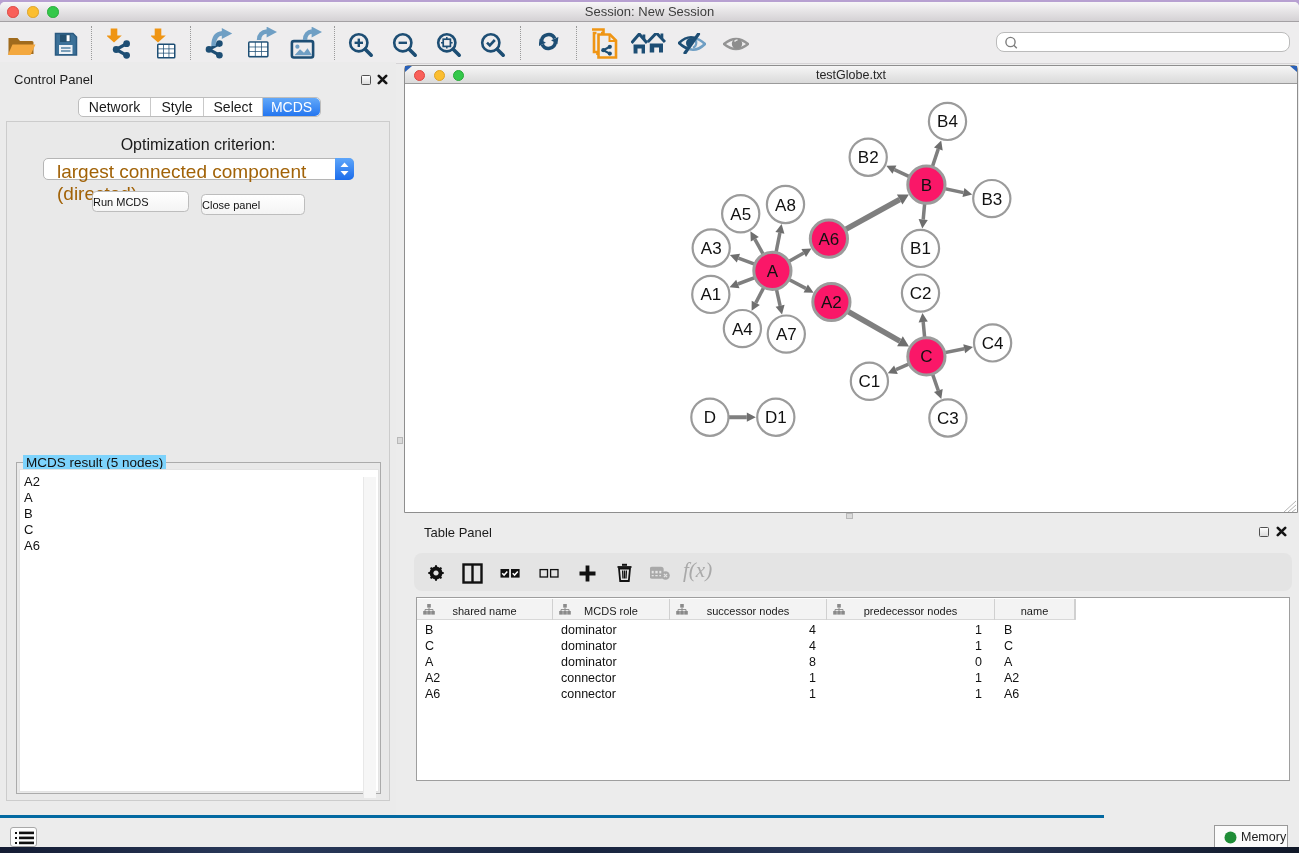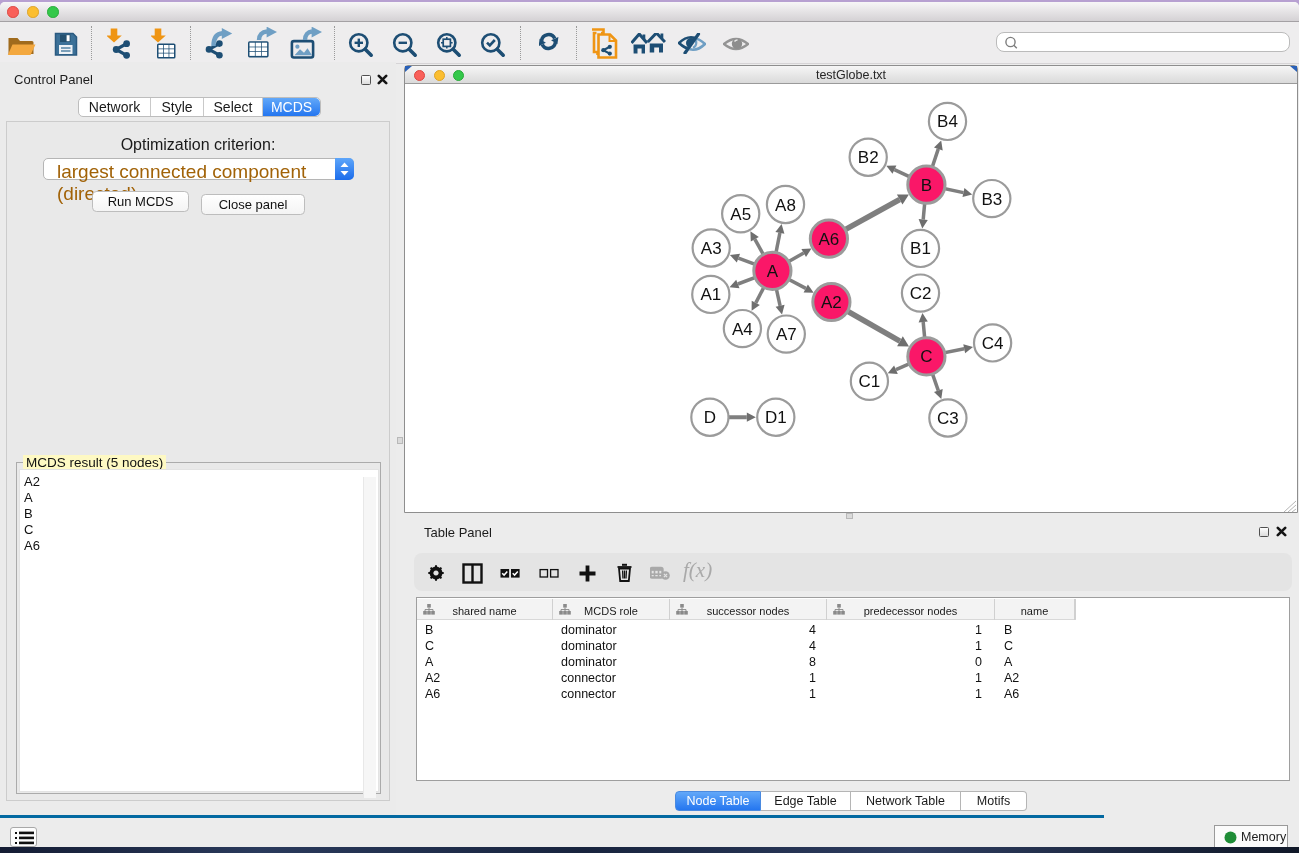--- a/index.html
+++ b/index.html
@@ -17,23 +17,23 @@
 .winbtn{position:absolute;width:10px;height:10px;border:1.4px solid #505050;background:linear-gradient(#fdfdfd,#dcdcdc);border-radius:1.5px}
 #cpbox{position:absolute;left:6px;top:59px;width:384px;height:680px;background:#e9e9e9;border:1px solid #cccccc}
 #tabs{position:absolute;left:78px;top:35px;width:243px;height:20px;background:#fff;border:1px solid #bdbdbd;border-radius:5px;display:flex}
 #tabs .t{flex:none;text-align:center;font-size:14px;color:#1a1a1a;line-height:19px;border-right:1px solid #c9c9c9}
 #tabs .t.sel{background:linear-gradient(#62a8f9,#2476f0);color:#fff;border-radius:0 5px 5px 0;border-right:none}
 #optlabel{position:absolute;left:0;width:396px;text-align:center;top:74px;font-size:16px;color:#1a1a1a}
 #combo{position:absolute;left:43px;top:96px;width:311px;height:22px;background:#fff;border:1px solid #b5b5b5;border-radius:5px}
 #combo .txt{position:absolute;left:13px;top:2px;font-size:19px;color:#a16207}
 #combo .step{position:absolute;right:-1px;top:-1px;width:19px;height:22px;border-radius:0 5px 5px 0;background:linear-gradient(#5ea6fa,#1b6ceb)}
 .btn{position:absolute;height:21px;background:linear-gradient(#ffffff,#f4f4f4);border:1px solid #bdbdbd;border-radius:4.5px;
- font-size:13px;color:#111;text-align:center}
+ font-size:11px;color:#111;text-align:left}
 #groupbox{position:absolute;left:16px;top:400px;width:365px;height:332px;border:1px solid #ababab}
-#grouptitle{position:absolute;left:6px;top:-8px;background:#fef9c3;padding:0 3px;font-size:13.5px;color:#111}
+#grouptitle{position:absolute;left:6px;top:-8px;background:#7dd3fc;padding:0 3px;font-size:13.5px;color:#111}
 #mlist{position:absolute;left:2px;top:6px;width:360px;height:323px;background:#fff;border:1px solid #e3e3e3;font-size:13px;color:#111}
 #mscroll{position:absolute;right:2px;top:7px;width:13px;height:321px;background:#f6f6f6;border-left:1px solid #e8e8e8}
 #netwin{position:absolute;left:404px;top:65px;width:894px;height:448px;background:#fff;border:1px solid #8e8e8e;border-radius:4px 4px 0 0}
 #nettitle{position:absolute;left:0;top:0;width:892px;height:18px;background:linear-gradient(#f6f6f6,#dadada);
  border-bottom:1px solid #9a9a9a;border-radius:4px 4px 0 0}
 #nettitle .tl{position:absolute;top:3.5px;width:11px;height:11px;border-radius:50%}
 #nettitle .cap{position:absolute;width:100%;top:2px;text-align:center;font-size:12.5px;color:#262626}
 #netcontent{position:absolute;left:0;top:19px;width:892px;height:428px;overflow:hidden}
 #tablepanel{position:absolute;left:397px;top:513px;width:902px;height:302px}
 #ttoolbar{position:absolute;left:17px;top:40px;width:878px;height:38px;background:#e4e4e4;border-radius:8px}
@@ -50,20 +50,21 @@
 #statusbar{position:absolute;left:0;top:815px;width:1104px;height:32px;background:#ececec;border-top:3px solid #0369a1}
 #darkstrip{position:absolute;left:0;top:847px;width:1299px;height:6px;background:linear-gradient(90deg,#141c33,#2a3a5c 20%,#18243e 45%,#2e3d60 70%,#101828 100%)}
 #listbtn{position:absolute;left:10px;top:9px;width:27px;height:20px;background:#fdfdfd;border:1px solid #a8a8a8;border-radius:3px}
 #membtn{position:absolute;left:1214px;top:7px;width:74px;height:23px;background:#fbfbfb;border:1px solid #9a9a9a;font-size:12.5px;color:#1c1c1c}
 </style></head><body>
 <div id="app"></div>
 <div id="titlebar">
 <div class="tl" style="left:7px;background:#f9605a;border:0.5px solid #dd4640"></div>
 <div class="tl" style="left:27px;background:#fbbe30;border:0.5px solid #dfa325"></div>
 <div class="tl" style="left:47px;background:#34c84a;border:0.5px solid #27ab38"></div>
+<div id="title">Session: New Session</div>
 </div>
 <div id="toolbar">
     <div class="vsep" style="left:91px"></div>
     <div class="vsep" style="left:190px"></div>
     <div class="vsep" style="left:334px"></div>
     <div class="vsep" style="left:520px"></div>
     <div class="vsep" style="left:576px"></div>
     <svg style="position:absolute;left:7px;top:12px" width="29" height="25" viewBox="0 0 29 25">
       <path d="M1.5 4 h9 l2.5 3 H25 a1.5 1.5 0 0 1 1.5 1.5 V20 H1.5 Z" fill="#a06b1d"></path>
       <path d="M5.5 10.5 h23 l-5 10.5 H0.8 Z" fill="#f3a83f"></path>
@@ -467,26 +468,20 @@
         <span style="left:587px">A2</span>
       </div>
       <div class="trow" style="top:89px">
         <span style="left:8px">A6</span>
         <span style="left:144px">connector</span>
         <span style="left:253px;width:146px;text-align:right">1</span>
         <span style="left:410px;width:155px;text-align:right">1</span>
         <span style="left:587px">A6</span>
       </div>
     </div>
-    <div id="btabs">
-      <div class="bt">Node Table</div>
-      <div class="bt">Edge Table</div>
-      <div class="bt">Network Table</div>
-      <div class="bt">Motifs</div>
-    </div>
   </div>
 <div id="statusbar">
     <div id="listbtn">
       <svg width="19" height="14" viewBox="0 0 19 14" style="position:absolute;left:4px;top:3px">
         <g fill="#111">
           <rect x="0" y="1" width="2" height="2"></rect>
           <rect x="0" y="6" width="2" height="2"></rect>
           <rect x="0" y="11" width="2" height="2"></rect>
           <rect x="4" y="0.6" width="15" height="2.6"></rect>
           <rect x="4" y="5.6" width="15" height="2.6"></rect>

